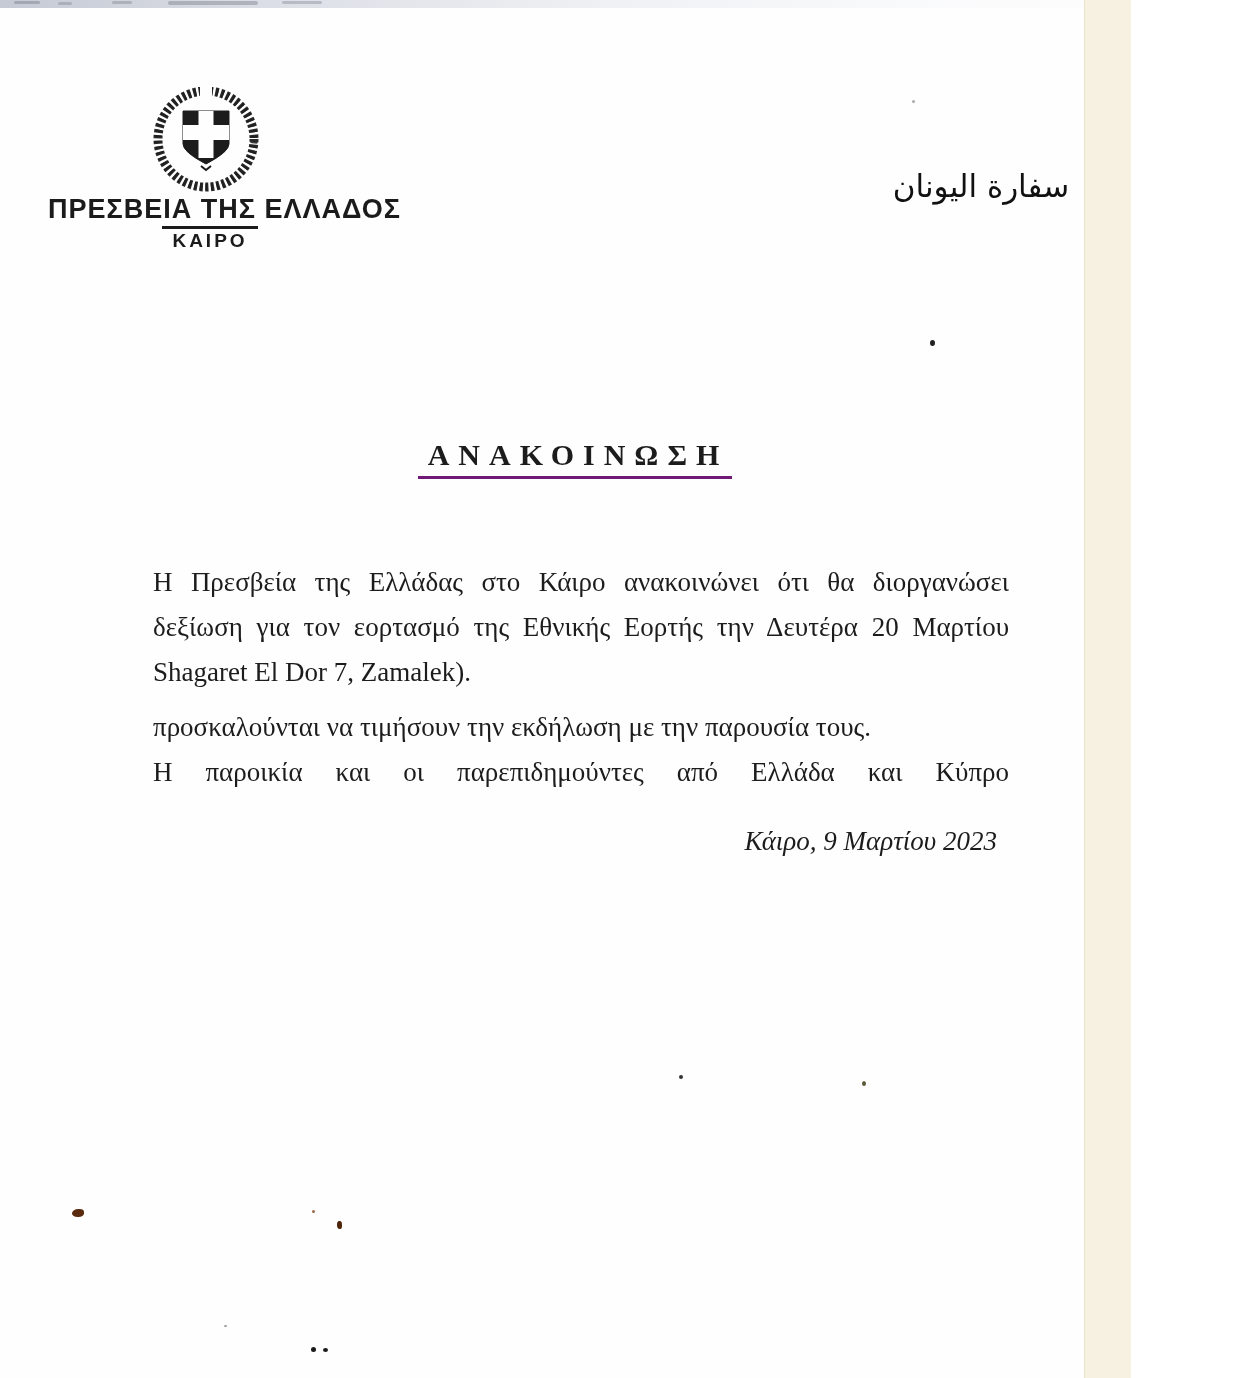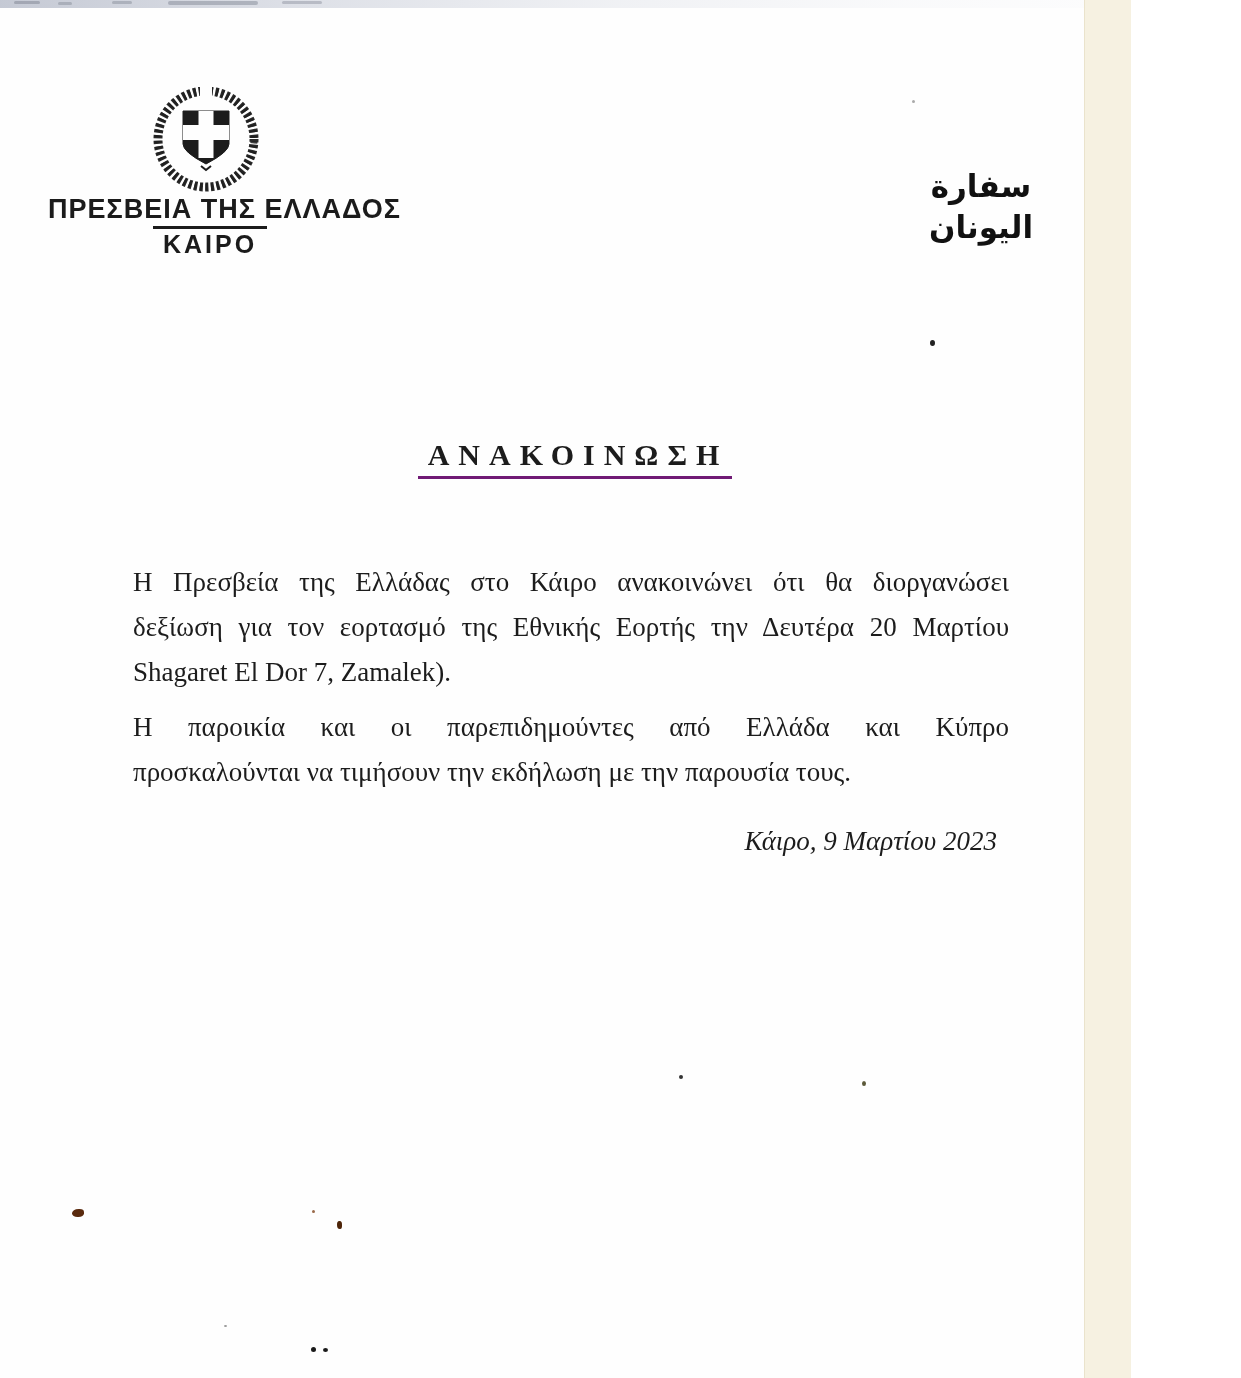--- a/index.html
+++ b/index.html
@@ -29,43 +29,43 @@
   .emblem { position: absolute; left: 146px; top: 82px; }
   .org-block {
     position: absolute; left: 48px; top: 194px; width: 324px;
     text-align: center;
     font-family: "Liberation Sans", sans-serif;
     font-weight: bold; color: #1b1b1b;
   }
   .org-name { font-size: 27px; letter-spacing: 1px; line-height: 30px; white-space: nowrap; }
   .org-city {
     display: inline-block; margin-top: 2px;
-    font-size: 25px; letter-spacing: 3px;
+    font-size: 19px; letter-spacing: 3px;
     border-top: 3px solid #1b1b1b; padding: 1px 10px 0 10px;
   }
   .arabic-block {
     position: absolute; left: 886px; top: 166px; width: 190px;
     direction: rtl; text-align: center;
     font-family: "DejaVu Sans", sans-serif;
-    font-weight: bold; font-size: 31px; line-height: 41px; color: #111;
+    font-weight: normal; font-size: 31px; line-height: 41px; color: #111;
   }
 
   
   .doc-title-wrap { position: absolute; left: 0; top: 438px; width: 1150px; text-align: center; }
   .doc-title {
     display: inline-block;
     font-weight: bold; font-size: 30px; letter-spacing: 9px;
     border-bottom: 3px solid #701a75;
     padding: 0 4px 4px 10px;
   }
 
   
   .body-block { position: absolute; left: 133px; top: 560px; width: 876px; font-size: 27px; line-height: 45px; }
   .para { margin: 0 0 10px 0; }
-  .line { white-space: nowrap; text-align: justify; text-align-last: justify; }
+  .line { white-space: nowrap; text-align: justify; text-align-last: justify; margin-left: 20px; }
   .line.last { text-align: center; text-align-last: left; }
   .dateline { margin-top: 24px; text-align: right; text-align-last: right; padding-right: 12px; font-size: 27px; font-style: italic; }
 </style>
 </head>
 <body>
 
 <div class="page">
 
   <div class="top-edge"></div>
   <div class="right-edge"></div>
@@ -115,19 +115,19 @@
     <span class="doc-title">ΑΝΑΚΟΙΝΩΣΗ</span>
   </div>
 
   <div class="body-block">
     <div class="para">
       <div class="line">Η Πρεσβεία της Ελλάδας στο Κάιρο ανακοινώνει ότι θα διοργανώσει</div>
       <div class="line">δεξίωση για τον εορτασμό της Εθνικής Εορτής την Δευτέρα 20 Μαρτίου</div>
       <div class="line last">Shagaret El Dor 7, Zamalek).</div>
     </div>
     <div class="para">
+      <div class="line last">προσκαλούνται να τιμήσουν την εκδήλωση με την παρουσία τους.</div>
       <div class="line">Η παροικία και οι παρεπιδημούντες από Ελλάδα και Κύπρο</div>
-      <div class="line last">προσκαλούνται να τιμήσουν την εκδήλωση με την παρουσία τους.</div>
     </div>
     <div class="dateline">Κάιρο, 9 Μαρτίου 2023</div>
   </div>
 
 </div>
 
 </body></html>

